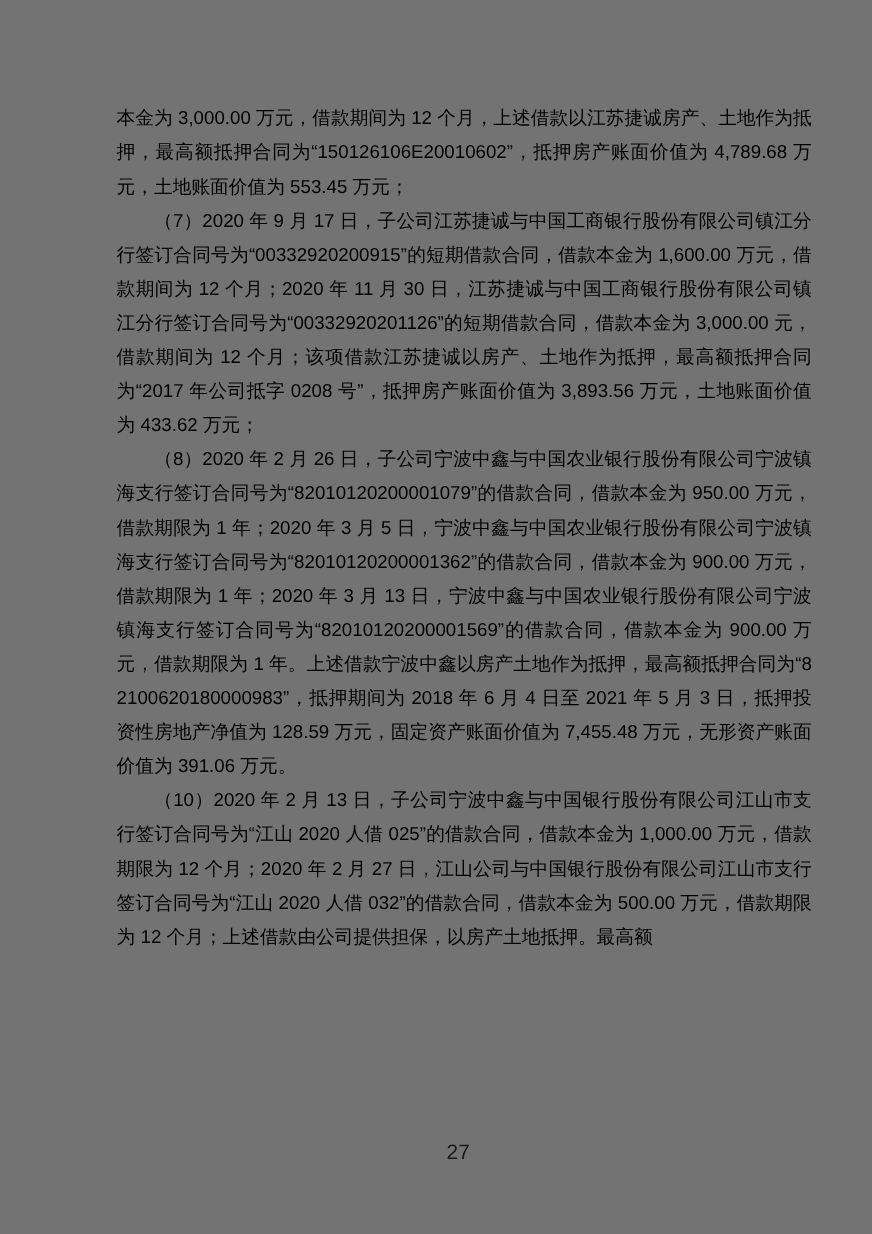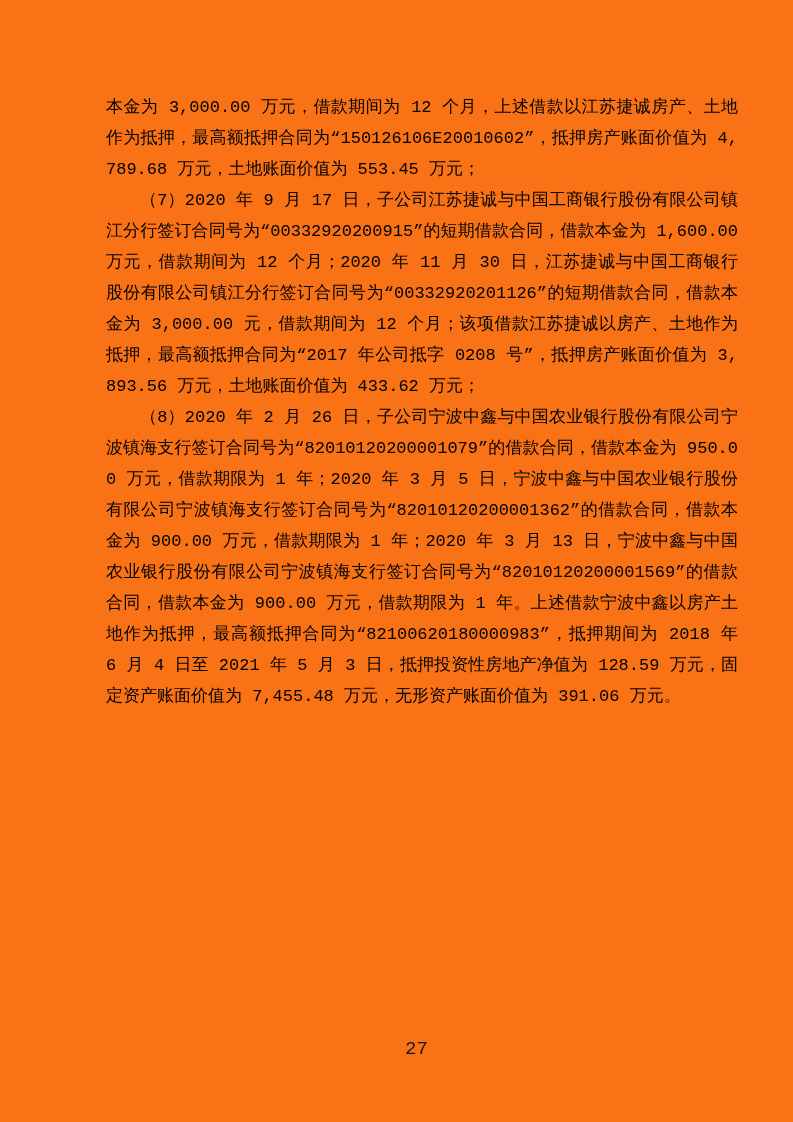--- a/index.html
+++ b/index.html
@@ -4,23 +4,23 @@
 <style>
   html, body {
     margin: 0;
     padding: 0;
     background: #ffffff;
   }
   .page {
     position: relative;
     width: 793px;
     height: 1122px;
-    background: #f97316;
+    background: #737373;
     overflow: hidden;
-    font-family: Liberation Mono, monospace;
+    font-family: Liberation Sans, sans-serif;
     color: #000000;
   }
   .content {
     position: absolute;
     left: 106px;
     top: 92px;
     width: 632px;
     font-size: 17px;
     line-height: 31px;
     text-align: justify;
@@ -46,15 +46,16 @@
   }
 </style>
 </head>
 <body>
 
 <div class="page">
   <div class="content">
       <p class="para">本金为 3,000.00 万元，借款期间为 12 个月，上述借款以江苏捷诚房产、土地作为抵押，最高额抵押合同为“150126106E20010602”，抵押房产账面价值为 4,789.68 万元，土地账面价值为 553.45 万元；</p>
       <p class="para indent">（7）2020 年 9 月 17 日，子公司江苏捷诚与中国工商银行股份有限公司镇江分行签订合同号为“00332920200915”的短期借款合同，借款本金为 1,600.00 万元，借款期间为 12 个月；2020 年 11 月 30 日，江苏捷诚与中国工商银行股份有限公司镇江分行签订合同号为“00332920201126”的短期借款合同，借款本金为 3,000.00 元，借款期间为 12 个月；该项借款江苏捷诚以房产、土地作为抵押，最高额抵押合同为“2017 年公司抵字 0208 号”，抵押房产账面价值为 3,893.56 万元，土地账面价值为 433.62 万元；</p>
       <p class="para indent">（8）2020 年 2 月 26 日，子公司宁波中鑫与中国农业银行股份有限公司宁波镇海支行签订合同号为“82010120200001079”的借款合同，借款本金为 950.00 万元，借款期限为 1 年；2020 年 3 月 5 日，宁波中鑫与中国农业银行股份有限公司宁波镇海支行签订合同号为“82010120200001362”的借款合同，借款本金为 900.00 万元，借款期限为 1 年；2020 年 3 月 13 日，宁波中鑫与中国农业银行股份有限公司宁波镇海支行签订合同号为“82010120200001569”的借款合同，借款本金为 900.00 万元，借款期限为 1 年。上述借款宁波中鑫以房产土地作为抵押，最高额抵押合同为“82100620180000983”，抵押期间为 2018 年 6 月 4 日至 2021 年 5 月 3 日，抵押投资性房地产净值为 128.59 万元，固定资产账面价值为 7,455.48 万元，无形资产账面价值为 391.06 万元。</p>
+      <p class="para indent">（10）2020 年 2 月 13 日，子公司宁波中鑫与中国银行股份有限公司江山市支行签订合同号为“江山 2020 人借 025”的借款合同，借款本金为 1,000.00 万元，借款期限为 12 个月；2020 年 2 月 27 日，江山公司与中国银行股份有限公司江山市支行签订合同号为“江山 2020 人借 032”的借款合同，借款本金为 500.00 万元，借款期限为 12 个月；上述借款由公司提供担保，以房产土地抵押。最高额</p>
     </div>
   <div class="page-number">27</div>
 </div>
 
 </body></html>

